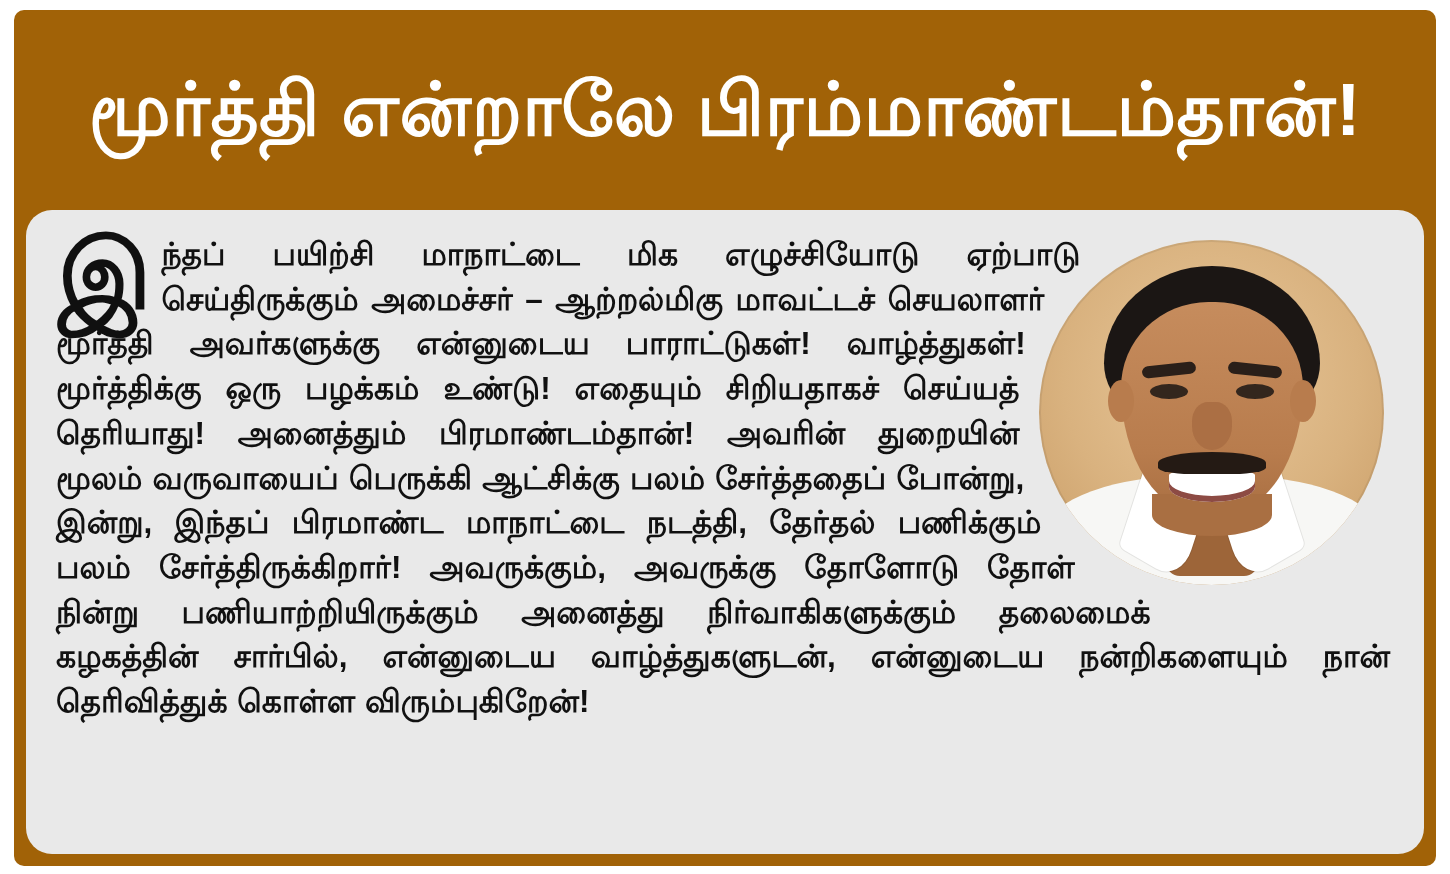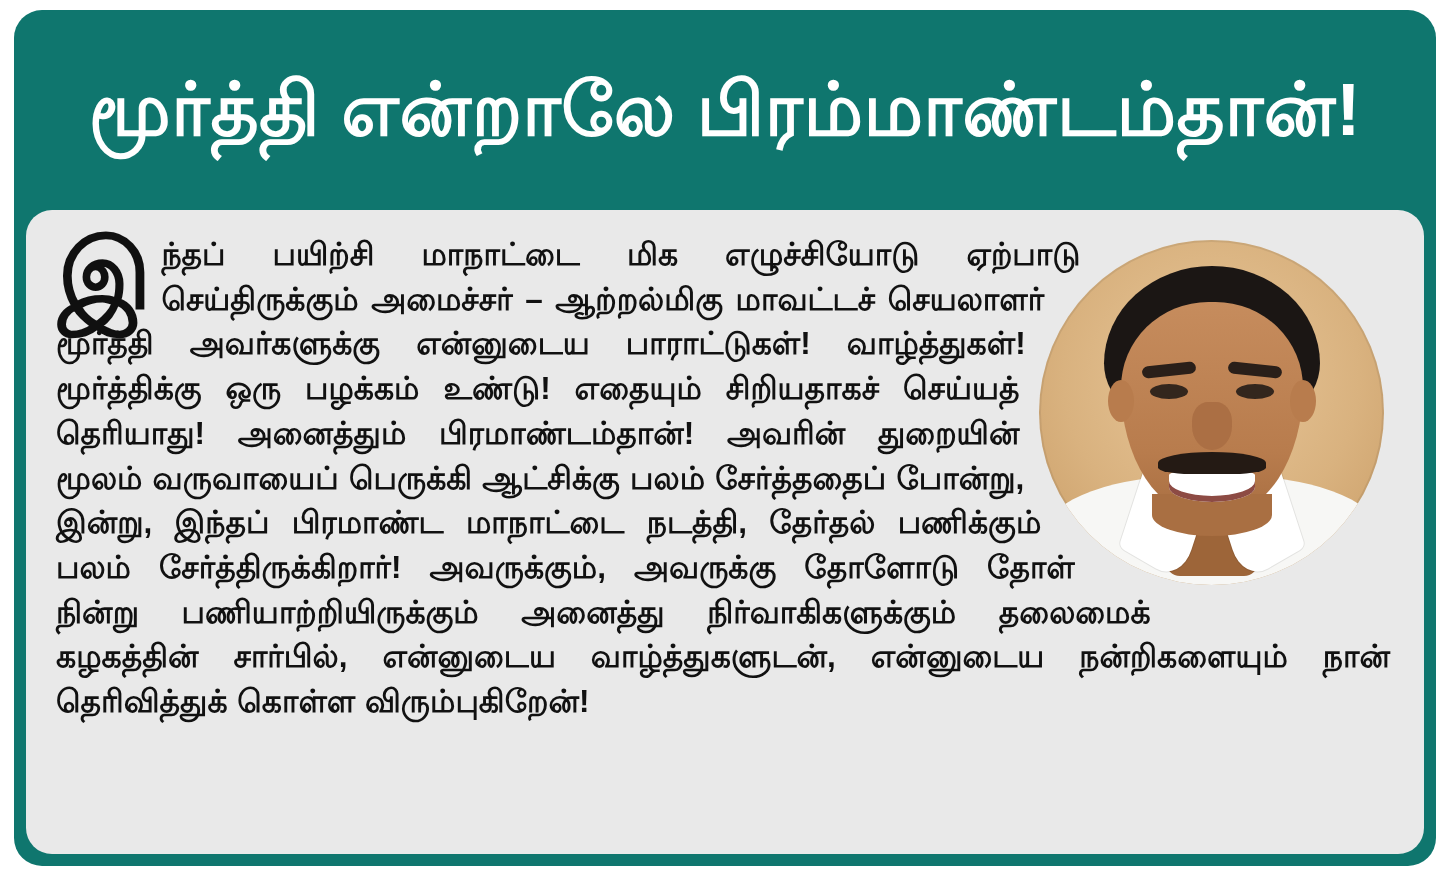--- a/index.html
+++ b/index.html
@@ -21,22 +21,22 @@
     box-sizing: border-box;
   }
 
   
   .card {
     position: absolute;
     left: 14px;
     top: 10px;
     width: 1422px;
     height: 856px;
-    background: #0f766e;
-    border-radius: 28px;
+    background: #a16207;
+    border-radius: 10px;
     box-sizing: border-box;
   }
 
   
   .body-panel {
     position: absolute;
     left: 12px;
     top: 200px;
     right: 12px;
     bottom: 12px;

